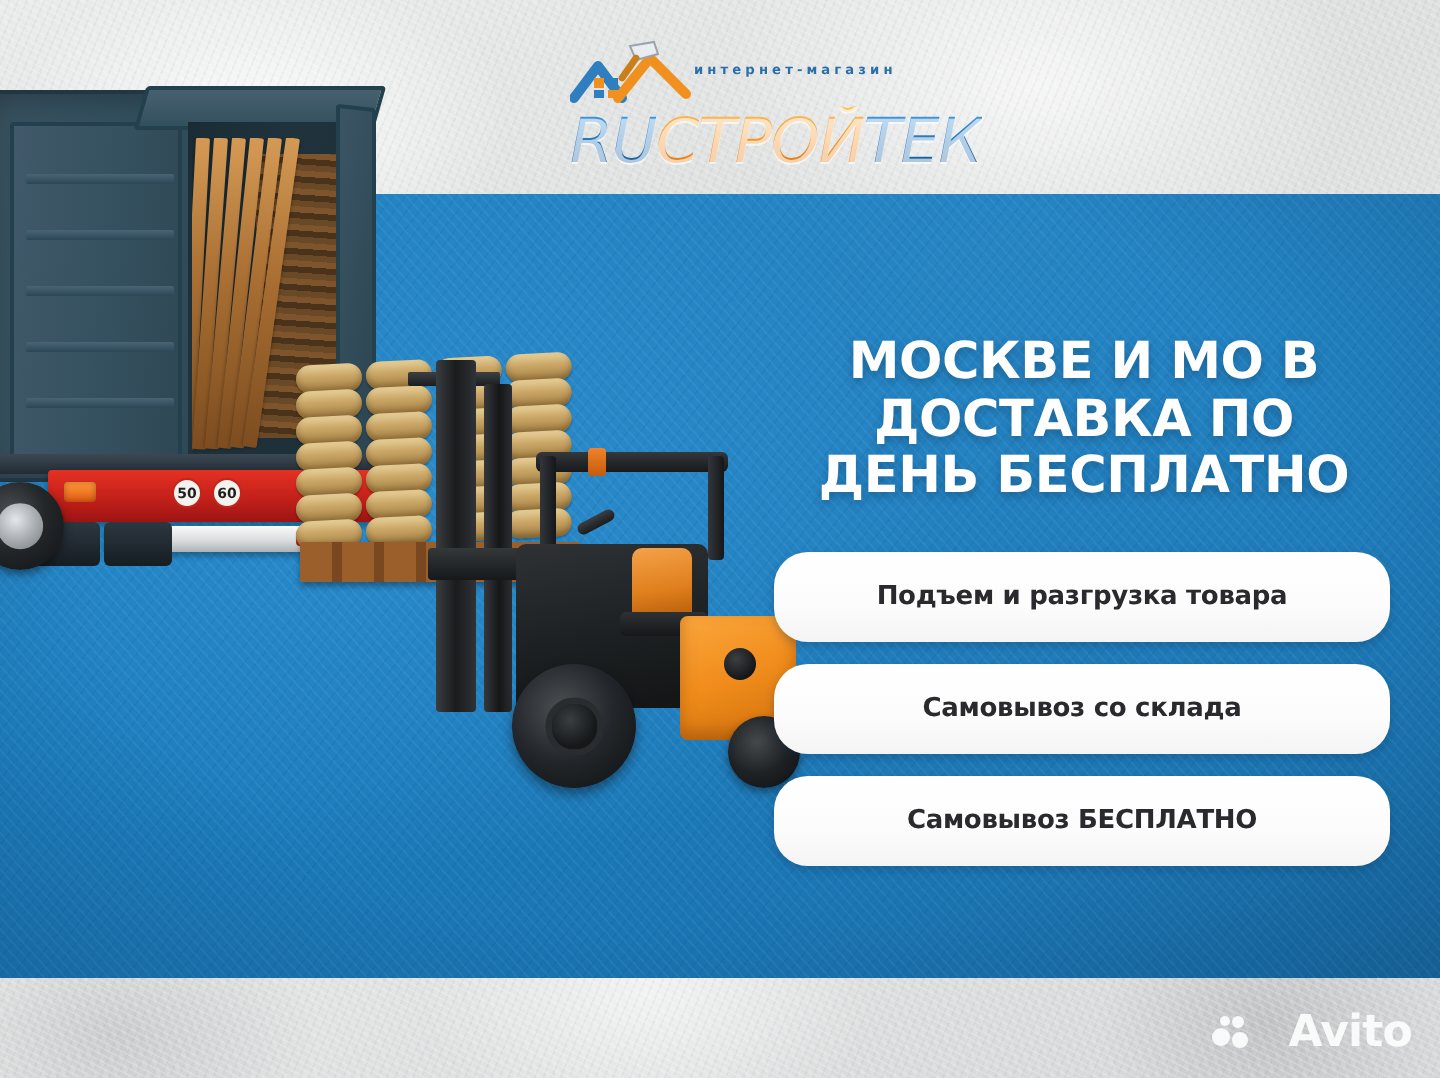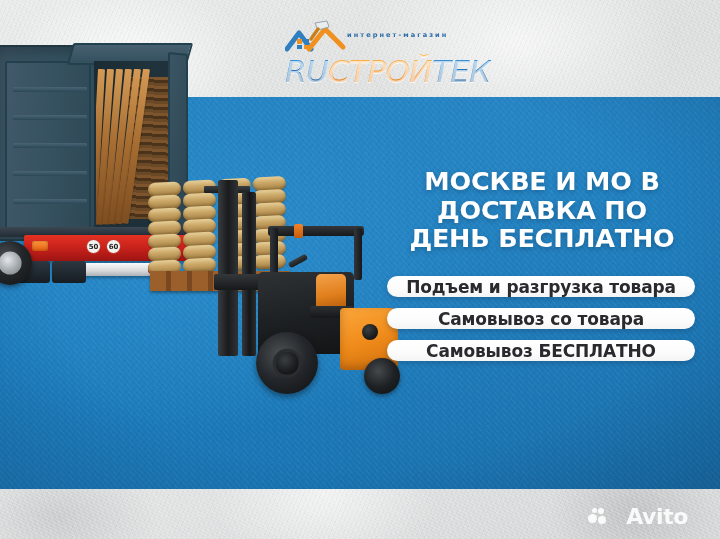--- a/index.html
+++ b/index.html
@@ -159,31 +159,31 @@
     position: absolute;
     left: 387px;
     top: 276px;
     width: 308px;
     z-index: 14;
     display: flex;
     flex-direction: column;
     gap: 11px;
   }
   .pill {
-    height: 21px;
+    height: 45px;
     border-radius: 17px;
     background: linear-gradient(180deg, #ffffff 0%, #fcfcfc 60%, #f4f4f4 100%);
     box-shadow: 0 2px 5px rgba(9,45,78,.28);
     display: flex;
     align-items: center;
     justify-content: center;
     color: #2a2a2e;
     font-family: "DejaVu Sans", sans-serif;
     font-weight: 700;
-    font-size: 17px;
+    font-size: 13px;
     letter-spacing: -0.15px;
     white-space: nowrap;
   }
 
   
   .scene { position: absolute; inset: 0; z-index: 8; }
 
   .truck { position: absolute; left: -10px; top: 45px; width: 300px; height: 300px; }
 
   
@@ -444,21 +444,21 @@
     position: absolute; left: 152px; top: 120px;
     width: 36px; height: 36px;
     border-radius: 50%;
     background: radial-gradient(circle at 40% 36%, #45494c 0%, #1f2225 50%, #0d0f10 100%);
     box-shadow: 0 2px 4px rgba(0,0,0,.4);
   }
 
   
   .avito {
     position: absolute;
-    right: 32px;
+    right: 14px;
     bottom: 11px;
     display: flex;
     align-items: center;
     gap: 19px;
     z-index: 20;
     opacity: .9;
   }
   .avito-dots { position: relative; width: 19px; height: 18px; }
   .avito-dots i { position: absolute; border-radius: 50%; background: #ffffff; display: block; }
   .avito-dots i.d1 { left: 0;   top: 6px;  width: 9px;  height: 9px; }
@@ -637,21 +637,21 @@
   </div>
 
   <div class="headline">
     <span class="headline-line">МОСКВЕ И МО В</span>
     <span class="headline-line">ДОСТАВКА ПО</span>
     <span class="headline-line">ДЕНЬ БЕСПЛАТНО</span>
   </div>
 
   <div class="pills">
     <div class="pill">Подъем и разгрузка товара</div>
-    <div class="pill">Самовывоз со товара</div>
+    <div class="pill">Самовывоз со склада</div>
     <div class="pill">Самовывоз БЕСПЛАТНО</div>
   </div>
 
   <div class="avito">
     <span class="avito-dots">
       <i class="d1"></i>
         <i class="d2"></i>
         <i class="d3"></i>
         <i class="d4"></i>
     </span>

